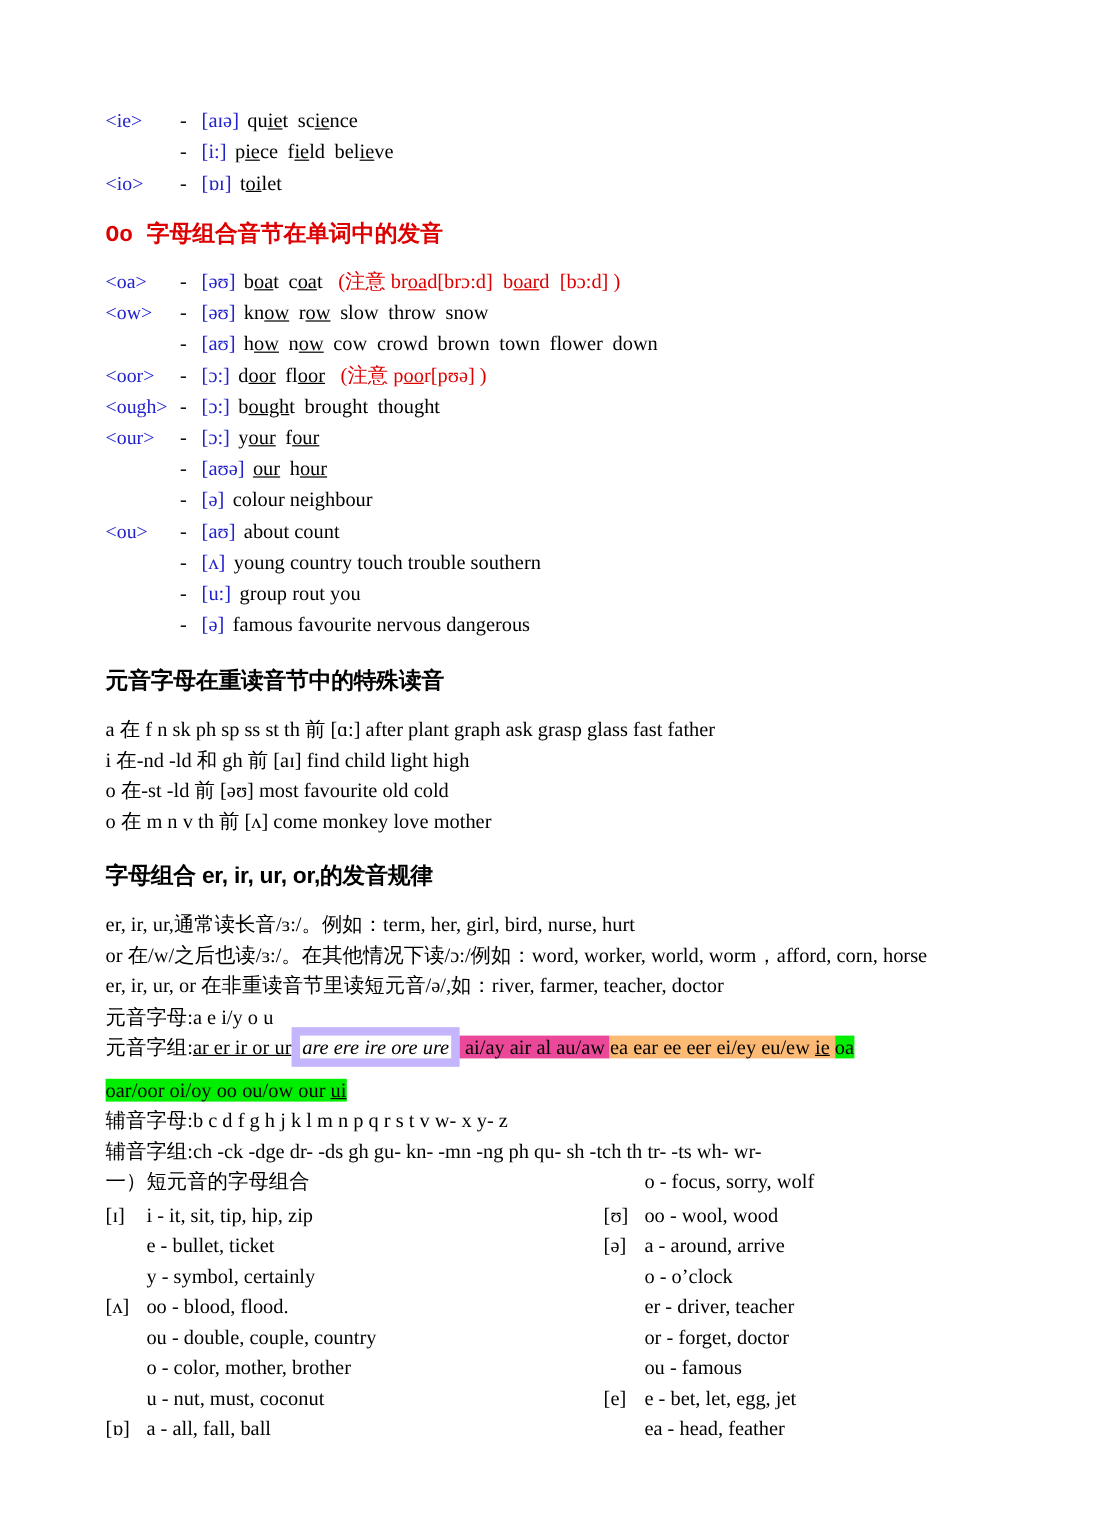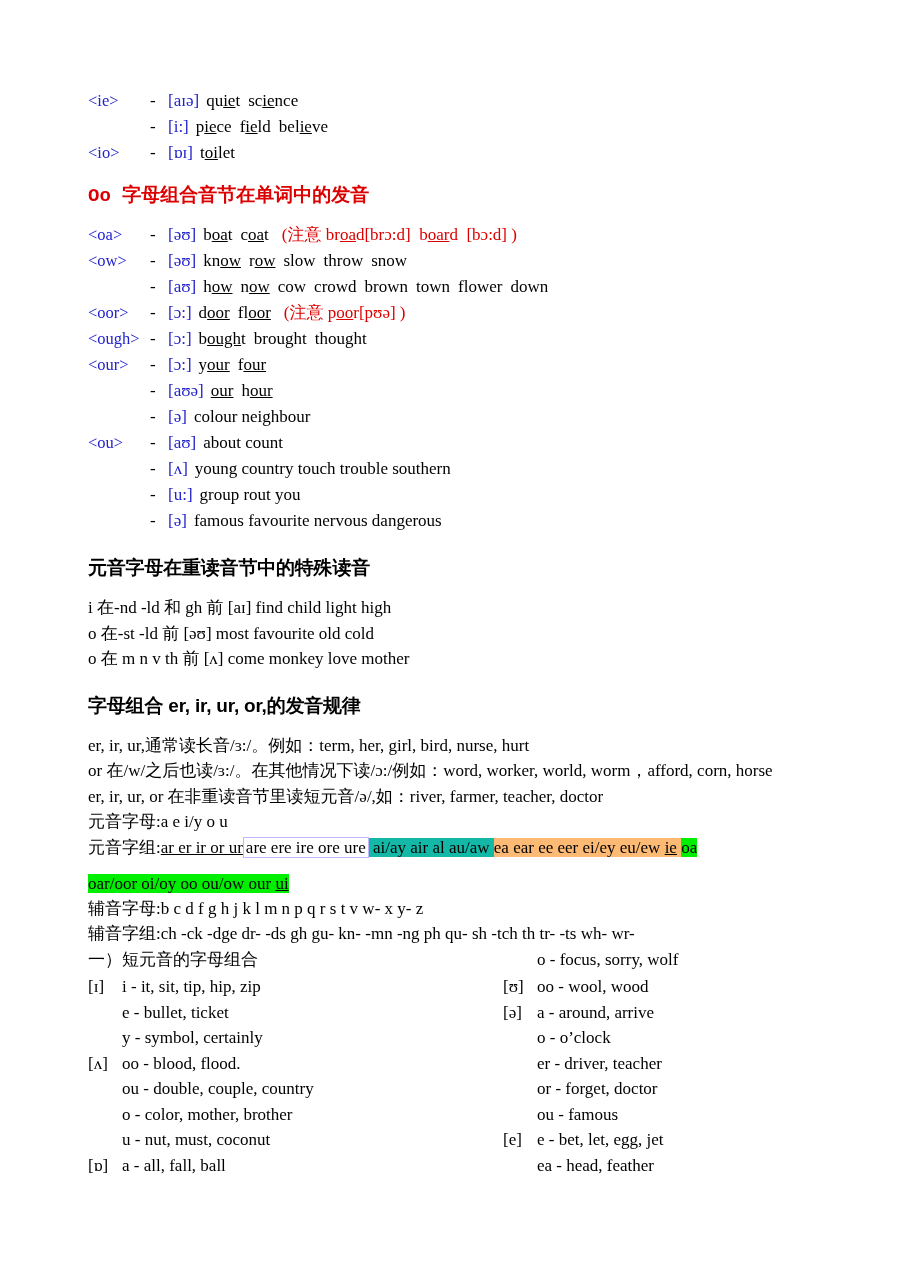--- a/index.html
+++ b/index.html
@@ -71,26 +71,27 @@
     letter-spacing: -0.2px;
   }
 
   .plain {
     font-size: 17px;
     line-height: 25.5px;
     white-space: nowrap;
   }
 
   
-  .hl-yellow { background: #14b8a6; }
+  .hl-yellow { background: #ec4899; }
   .hl-grey   { background: #fdba74; }
   .hl-green  { background: #00ee00; }
   .boxed {
-    border: 1px solid #c4b5fd;
+    border: 7px solid #c4b5fd;
     padding: 0 2px;
+    font-style: italic;
   }
   .u-run { text-decoration: underline; }
 
   .combo-line {
     font-size: 17px;
     line-height: 25px;
     white-space: nowrap;
   }
   .combo-line2 {
     font-size: 17px;
@@ -266,20 +267,21 @@
     <div class="row">
       <span class="tag"></span>
       <span class="dash">-</span>
       <span class="ipa">[ə]</span>
       <span class="words">famous favourite nervous dangerous</span>
     </div>
   </div>
 
   <h2 class="blk-head">元音字母在重读音节中的特殊读音</h2>
   <div>
+    <div class="plain">a 在 f n sk ph sp ss st th 前  [ɑ:] after plant graph ask grasp glass fast father</div>
     <div class="plain">i 在-nd -ld 和 gh 前  [aɪ] find child light high</div>
     <div class="plain">o 在-st -ld 前  [əʊ] most favourite old cold</div>
     <div class="plain">o 在 m n v th 前  [ʌ] come monkey love mother</div>
   </div>
 
   <h2 class="blk-head">字母组合 er, ir, ur, or,的发音规律</h2>
   <div>
     <div class="plain">er, ir, ur,通常读长音/ɜ:/。例如：term, her, girl, bird, nurse, hurt</div>
     <div class="plain">or 在/w/之后也读/ɜ:/。在其他情况下读/ɔ:/例如：word, worker, world, worm，afford, corn, horse</div>
     <div class="plain">er, ir, ur, or 在非重读音节里读短元音/ə/,如：river, farmer, teacher, doctor</div>

